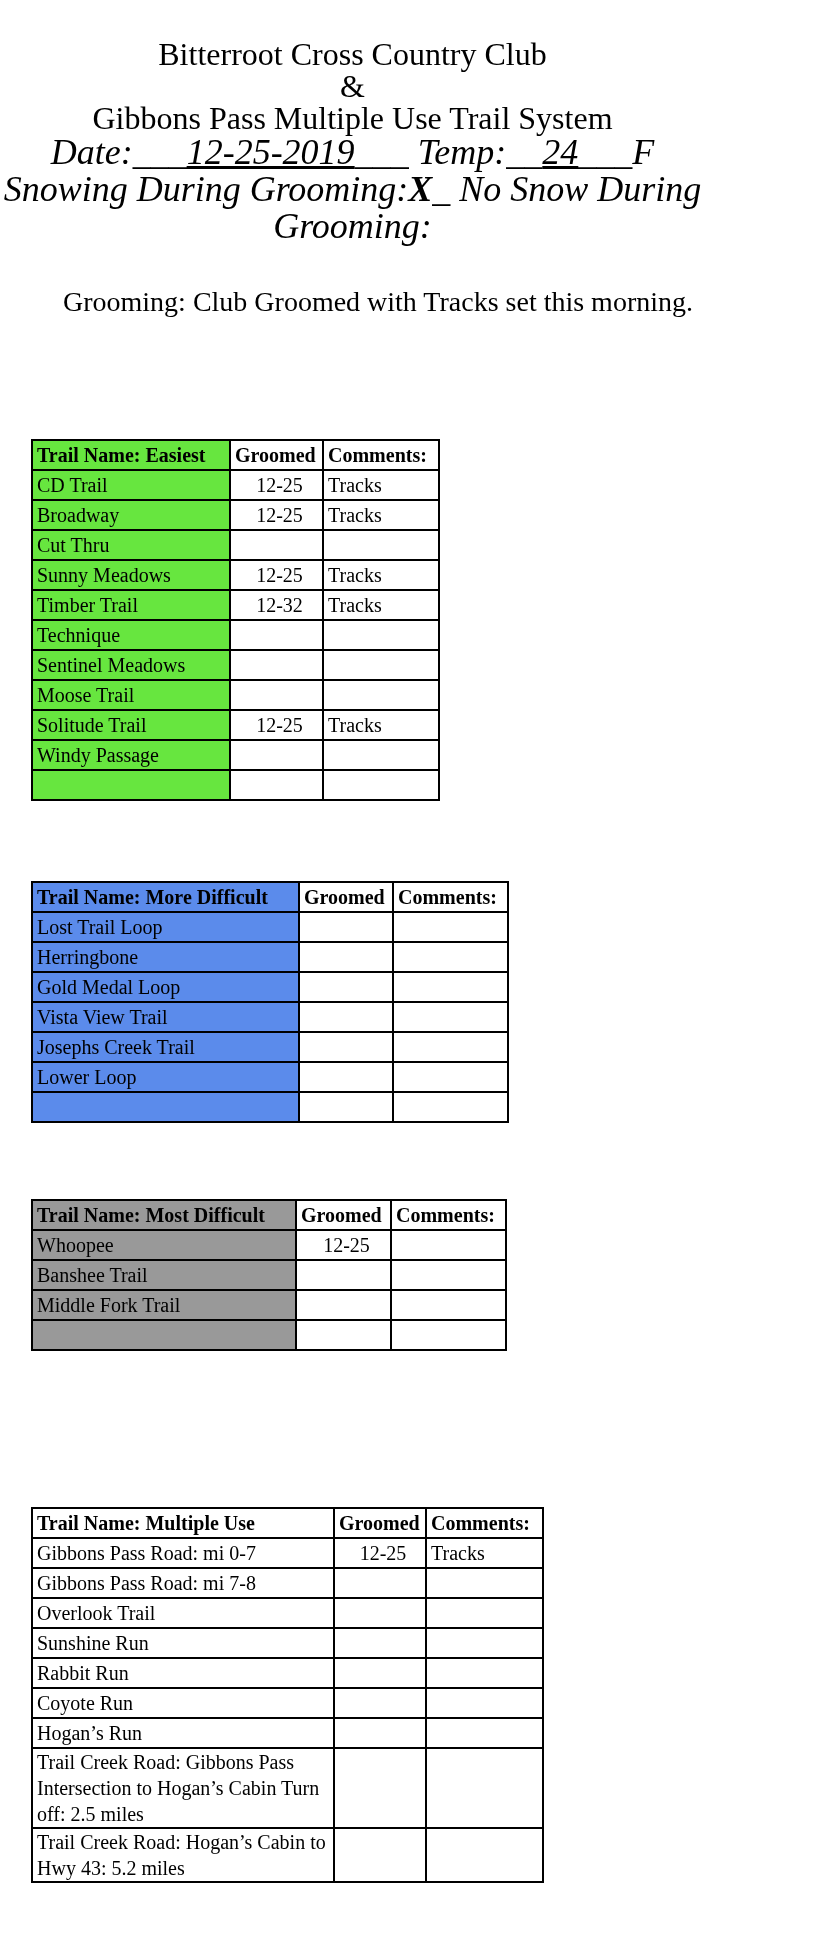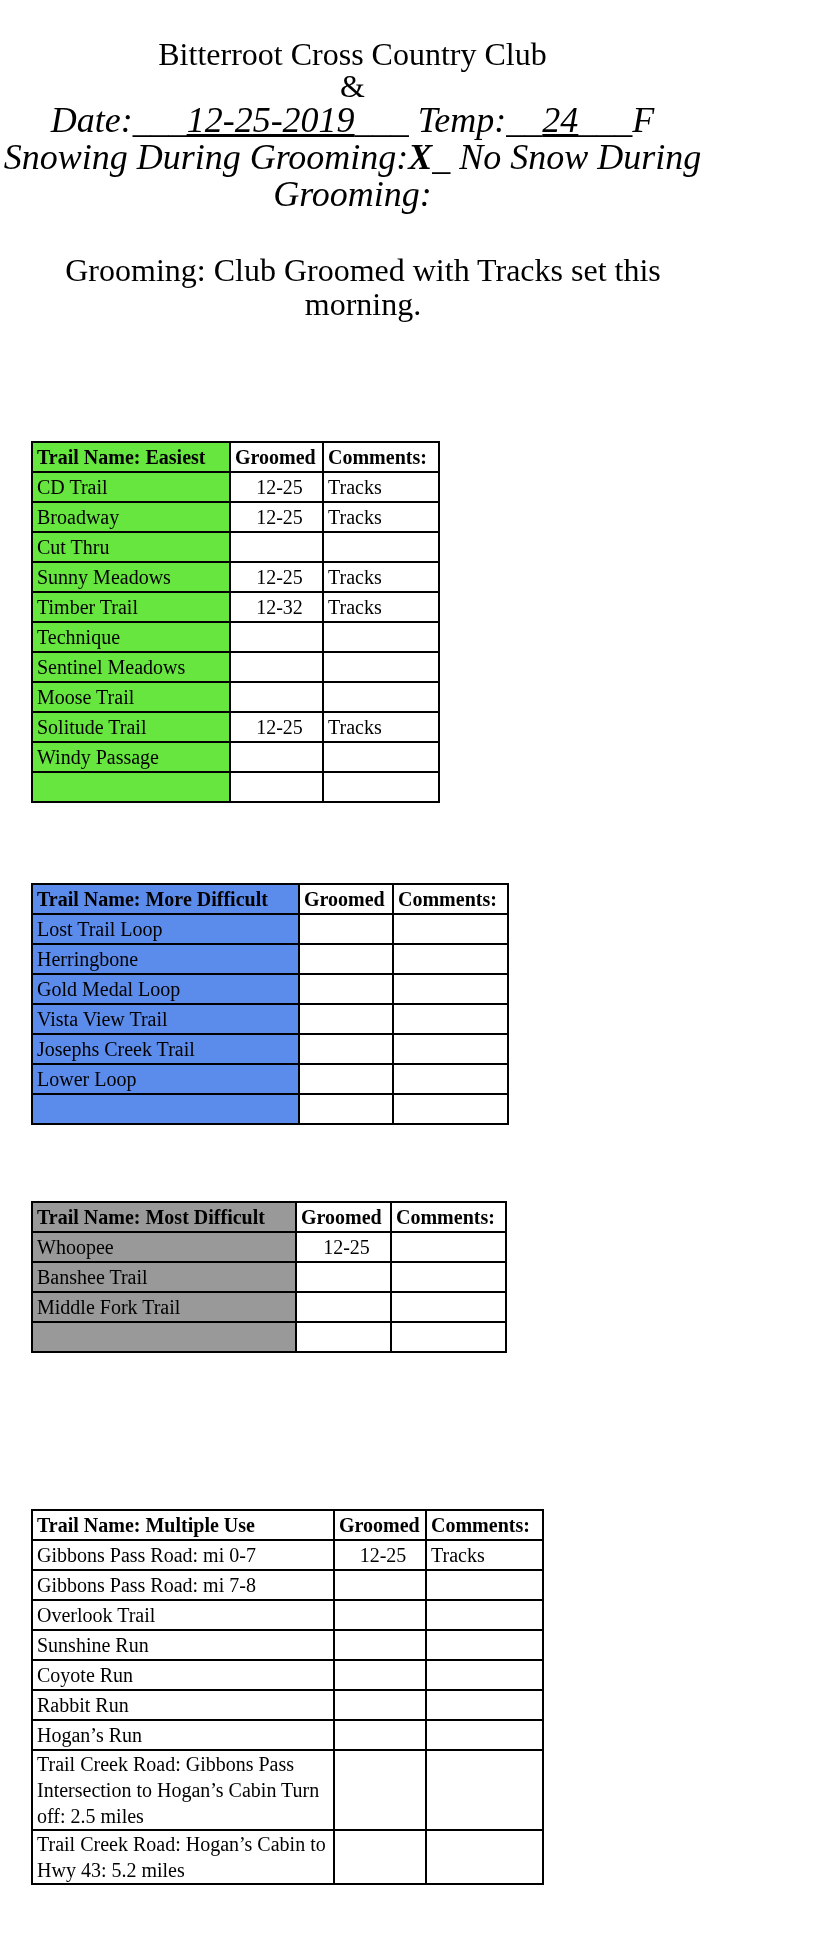--- a/index.html
+++ b/index.html
@@ -8,21 +8,21 @@
     font-family:"Liberation Serif","DejaVu Serif",serif;
     color:#000;
     position:relative;
   }
   .content{padding-top:38px;}
   .doc-header{width:705px;text-align:center;}
   .title-line{font-size:32px;line-height:32px;}
   .big-line{font-size:36px;line-height:37px;font-style:italic;}
   .uval{text-decoration:underline;}
   .bold-x{font-weight:bold;}
-  .grooming-note{font-size:32px;line-height:34px;margin:40px 0 0 33px;width:660px;text-align:center;}
+  .grooming-note{font-size:28px;line-height:34px;margin:40px 0 0 33px;width:660px;text-align:right;}
 
   table{
     border-collapse:collapse;
     margin-left:31px;
     table-layout:fixed;
     border-radius:12px;
   }
   #table-easiest{margin-top:120px;width:407px;}
   #table-more-difficult{margin-top:80px;width:476px;}
   #table-most-difficult{margin-top:76px;width:474px;}
@@ -46,20 +46,21 @@
   #table-multiple-use col.c-name{width:302px;} #table-multiple-use col.c-groomed{width:92px;} #table-multiple-use col.c-comments{width:117px;}
 </style>
 </head>
 <body>
 
 <div class="content">
 
   <div class="doc-header">
     <div class="title-line">Bitterroot Cross Country Club</div>
     <div class="title-line">&amp;</div>
+    <div class="title-line">Gibbons Pass Multiple Use Trail System</div>
 
     <div class="big-line"><span>Date:</span><span>___</span><span class="uval">12-25-2019</span><span>___</span><span> Temp:</span><span>__</span><span class="uval">24</span><span>___</span><span>F</span></div>
 
     <div class="big-line"><span>Snowing During Grooming:</span><span class="bold-x">X</span><span>_</span><span> No Snow During Grooming:</span></div>
   </div>
 
   <div class="grooming-note">Grooming: Club Groomed with Tracks set this morning.</div>
 
   <table id="table-easiest">
     <colgroup>
@@ -242,30 +243,30 @@
           <td>Overlook Trail</td>
           <td class="groomed"></td>
           <td></td>
         </tr>
     <tr>
           <td>Sunshine Run</td>
           <td class="groomed"></td>
           <td></td>
         </tr>
     <tr>
+          <td>Rabbit Run</td>
+          <td class="groomed"></td>
+          <td></td>
+        </tr>
+    <tr>
           <td>Coyote Run</td>
           <td class="groomed"></td>
           <td></td>
         </tr>
     <tr>
-          <td>Rabbit Run</td>
-          <td class="groomed"></td>
-          <td></td>
-        </tr>
-    <tr>
           <td>Hogan’s Run</td>
           <td class="groomed"></td>
           <td></td>
         </tr>
     <tr>
           <td>Trail Creek Road: Gibbons Pass Intersection to Hogan’s Cabin Turn off:  2.5 miles</td>
           <td class="groomed"></td>
           <td></td>
         </tr>
     <tr>

